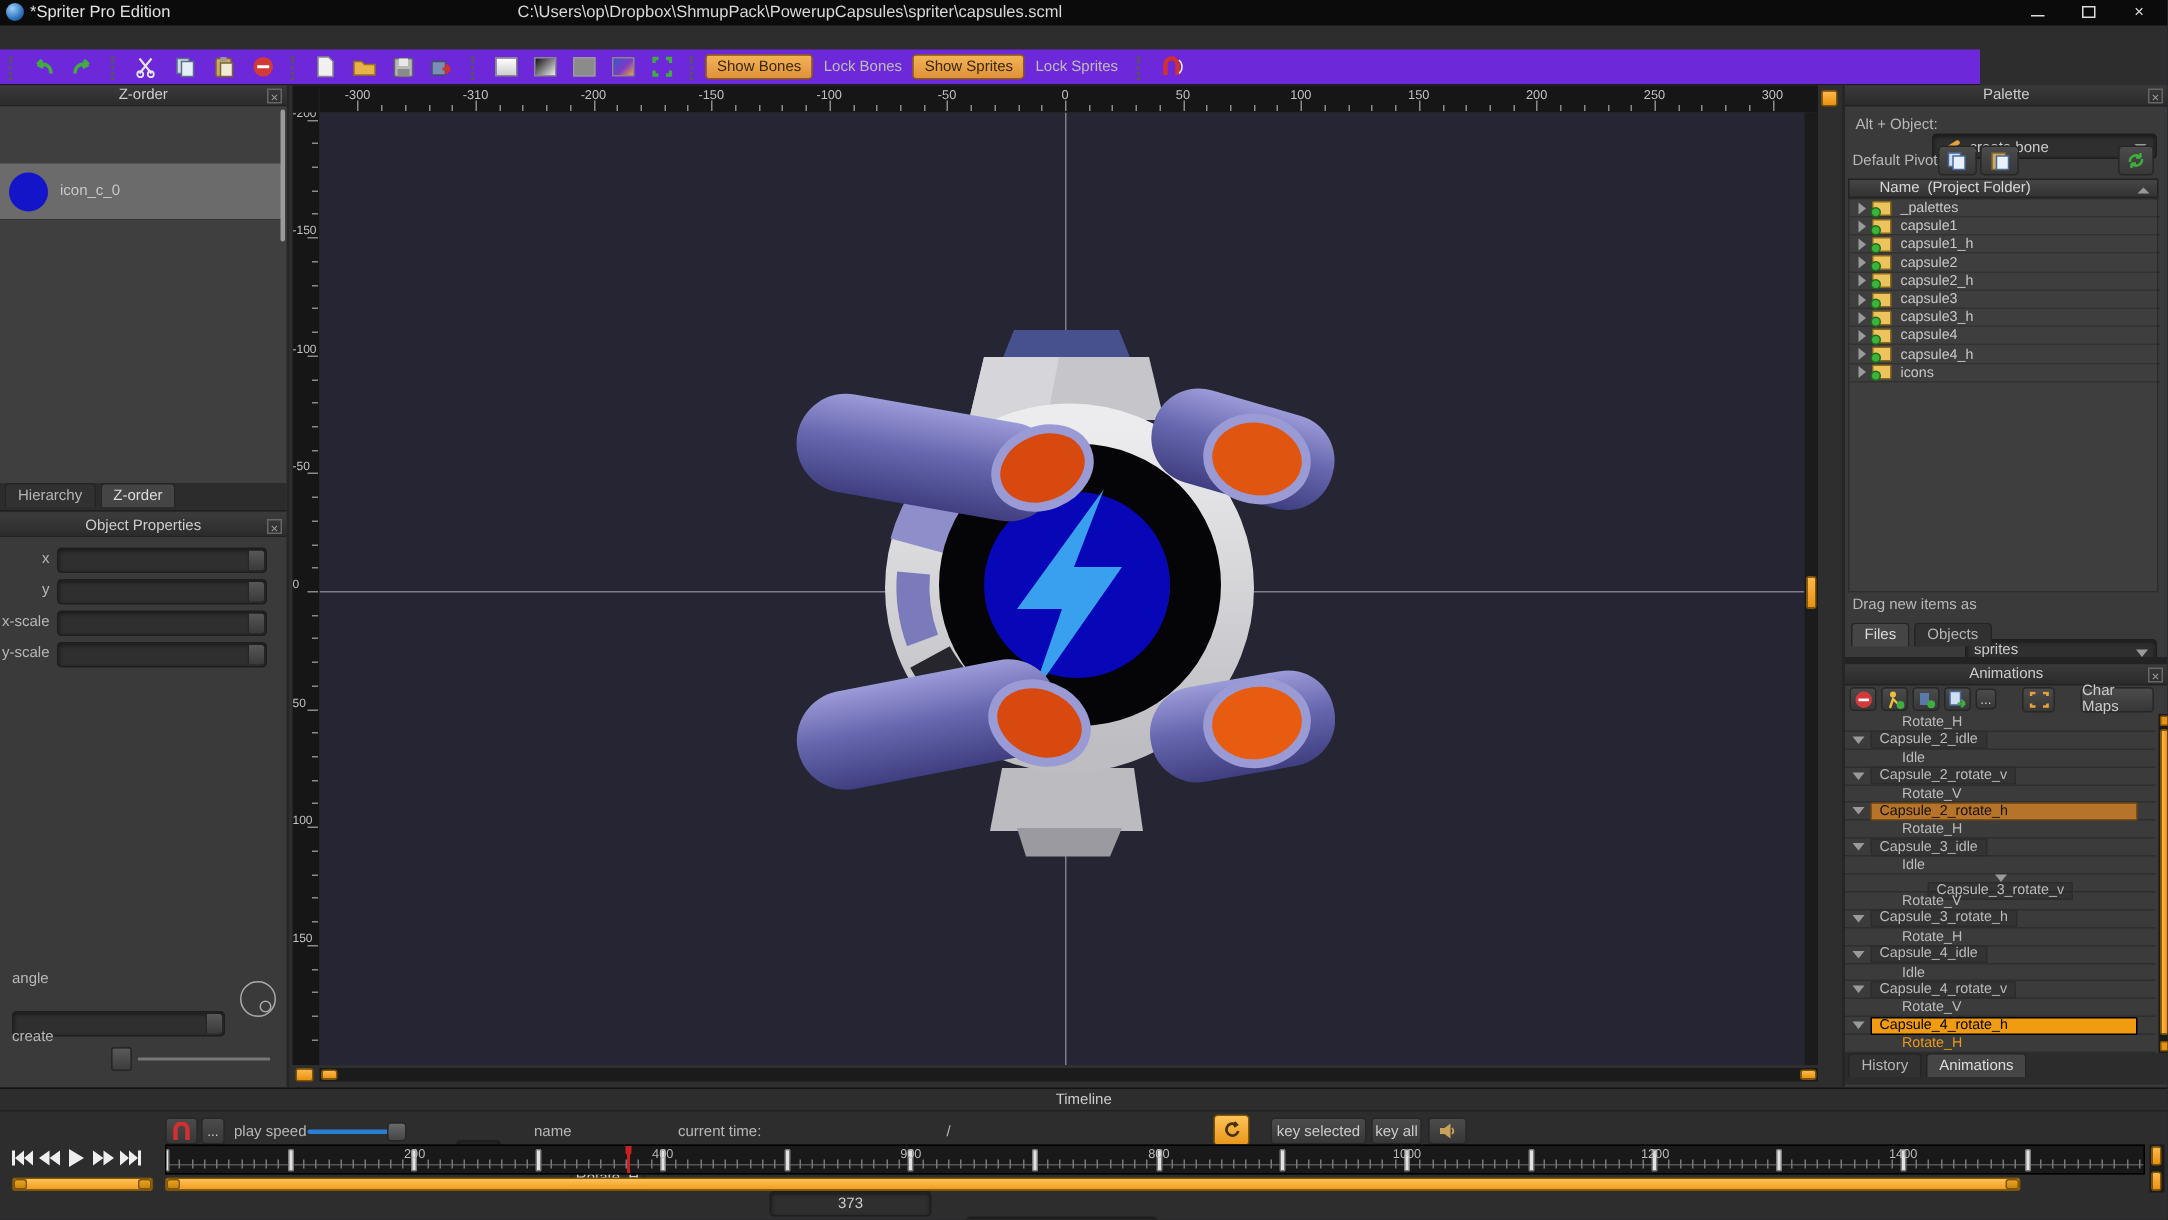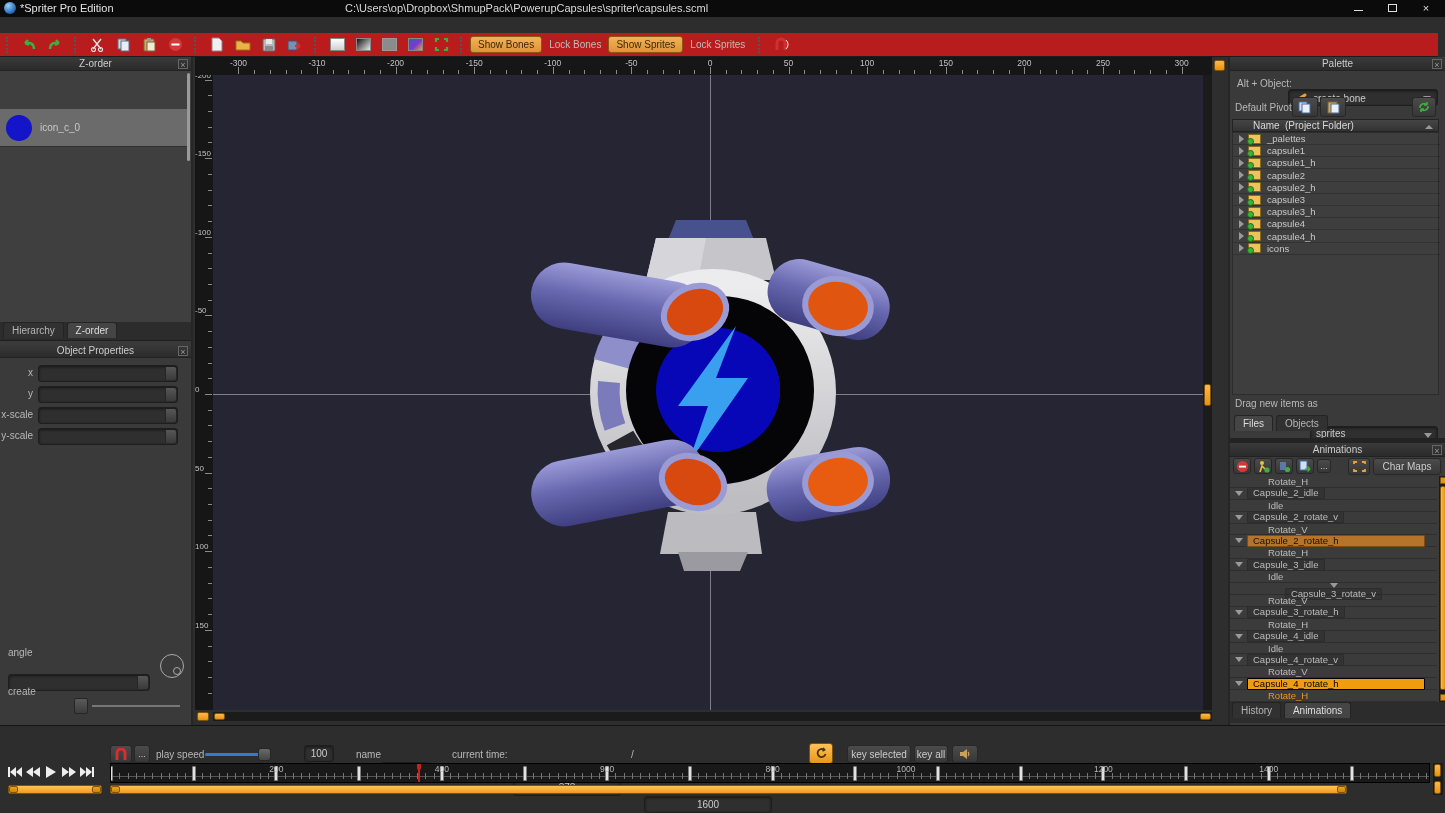--- a/index.html
+++ b/index.html
@@ -4,21 +4,21 @@
 <style>
 *{margin:0;padding:0;box-sizing:border-box}
 html,body{width:1445px;height:813px;overflow:hidden;background:#2d2d2d;
   font-family:"Liberation Sans",sans-serif;color:#c8c8c8;-webkit-font-smoothing:antialiased}
 #app{position:relative;width:1445px;height:813px;background:#2d2d2d;font-size:10px}
 .abs{position:absolute}
 
 #titlebar{left:0;top:0;width:1445px;height:17px;background:#0b0b0b;color:#e3e3e3;font-size:11px}
 #menubar{left:0;top:17px;width:1445px;height:16px;background:#222;border-bottom:1px solid #161616;display:flex;align-items:center;font-size:11px}
 .menu-item{padding:0 9px;color:#c9c9c9;cursor:default}
-#toolbar{left:0;top:33px;width:1438px;height:24px;background:#b91c1c;border-bottom:1px solid #1c1c1c;display:flex;align-items:center}
+#toolbar{left:0;top:33px;width:1320px;height:24px;background:#6d28d9;border-bottom:1px solid #1c1c1c;display:flex;align-items:center}
 .tsep{width:4px;height:16px;border-left:2px dotted #555;margin:0 6px}
 .tbtn{width:24px;height:20px;display:flex;align-items:center;justify-content:center;margin:0 1px}
 .pill{height:17px;border-radius:3px;padding:0 7px;display:flex;align-items:center;font-size:10px}
 .pill.on{background:linear-gradient(#f2b355,#e0923a);border:1px solid #8a5a10;color:#3a2808}
 .pill.off{background:none;border:none;color:#bdbdbd}
 
 .phdr{height:14px;background:linear-gradient(#3a3a3a,#2b2b2b);border-bottom:1px solid #222;
   color:#ccc;font-size:10px;text-align:center;line-height:14px;position:relative}
 .closebox{position:absolute;right:3px;top:2px;width:10px;height:10px;color:#999;font-size:9px;line-height:10px;text-align:center}
 .field{background:#2f2f2f;border:1px solid #1e1e1e;border-radius:3px;box-shadow:inset 0 1px 3px rgba(0,0,0,.55);position:relative;color:#ccc}
@@ -572,21 +572,21 @@
             <rect x="1" y="1" width="7" height="9" fill="#cfe0f4" stroke="#4a6a9a"></rect>
             <path d="M6,9 h5 M11,9 l-2.5,-2.5 M11,9 l-2.5,2.5" stroke="#3fae3f" stroke-width="1.5" fill="none"></path>
           </svg>
         </div>
     <div class="btn" style="width:14px;height:14px;font-size:9px">...</div>
     <div class="btn" style="width:22px;height:17px;margin-left:14px">
           <svg width="13" height="11">
             <path d="M1,3 V1 h3 M9,1 h3 v2 M12,8 v2 h-3 M4,10 H1 V8" stroke="#e8a23a" stroke-width="1.8" fill="none"></path>
           </svg>
         </div>
-    <div class="btn" style="width:68px;height:17px;font-size:10px">Char Maps</div>
+    <div class="btn" style="width:49px;height:17px;margin-left:14px;font-size:10px">Char Maps</div>
   </div>
   <div class="abs" style="left:0;top:419px;width:209px;height:226px;background:#3b3b3b" id="animlist">
         <div class="animrow" style="top: 0px;">
           <span style="margin-left: 38px;">Rotate_H</span>
         </div>
         <div class="animrow" style="top: 11.9px;">
           <span class="tri-d"></span>
           <span class="animname">Capsule_2_idle</span>
         </div>
         <div class="animrow" style="top: 23.8px;">
@@ -654,20 +654,21 @@
     <div class="abs" style="left:1px;top:10px;width:6px;height:204px;background:linear-gradient(90deg,#ffb84d,#e8920f);border:1px solid #7d5408;border-radius:2px"></div>
     <div class="abs" style="left:1px;bottom:1px;width:6px;height:7px;background:#e8920f;border:1px solid #7d5408;border-radius:1px"></div>
   </div>
   <div class="abs" style="left:0;top:645px;width:215px;height:21px;padding-left:2px;background:#2c2c2c">
     <div class="tab">History</div>
     <div class="tab active">Animations</div>
   </div>
 </div>
 
 <div id="timeline" class="abs">
+  <div style="height:15px;text-align:center;line-height:15px;color:#ccc;border-bottom:1px solid #222">Timeline</div>
 
   <div class="btn abs" style="left:110px;top:19px;width:22px;height:18px">
         <svg width="14" height="13">
           <path d="M3,12 V5 a4,4 0 0 1 8,0 v7" stroke="#d03030" stroke-width="3" fill="none"></path>
         </svg>
       </div>
   <div class="btn abs" style="left:134px;top:19px;width:16px;height:18px;font-size:9px">...</div>
   <span class="lbl abs" style="left:156px;top:23px">play speed</span>
   <div class="abs" style="left:205px;top:27px;width:55px;height:3px;background:#2a7fd4;border-radius:2px"></div>
   <div class="abs" style="left:258px;top:22px;width:13px;height:13px;background:linear-gradient(#6a6a6a,#454545);border:1px solid #262626;border-radius:3px"></div>
@@ -826,21 +827,21 @@
         <div class="mt" style="left: 752.57px;"></div>
         <div class="mt" style="left: 760.84px;"></div>
         <div class="mt" style="left: 769.11px;"></div>
         <div class="mt" style="left: 777.38px;"></div>
         <div class="mt" style="left: 785.65px;"></div>
         <div class="mt" style="left: 793.92px;"></div>
         <div class="mt" style="left: 802.19px;"></div>
         <div class="mt" style="left: 810.46px;"></div>
         <div class="mt" style="left: 818.73px;"></div>
         <div class="kf" style="left: 825px;"></div>
-        <div class="tlab" style="left: 795px;">1000</div>
+        <div class="tlab" style="left: 827px;">1000</div>
         <div class="mt" style="left: 835.27px;"></div>
         <div class="mt" style="left: 843.54px;"></div>
         <div class="mt" style="left: 851.81px;"></div>
         <div class="mt" style="left: 860.08px;"></div>
         <div class="mt" style="left: 868.35px;"></div>
         <div class="mt" style="left: 876.62px;"></div>
         <div class="mt" style="left: 884.89px;"></div>
         <div class="mt" style="left: 893.16px;"></div>
         <div class="mt" style="left: 901.43px;"></div>
         <div class="kf" style="left: 907.7px;"></div>

